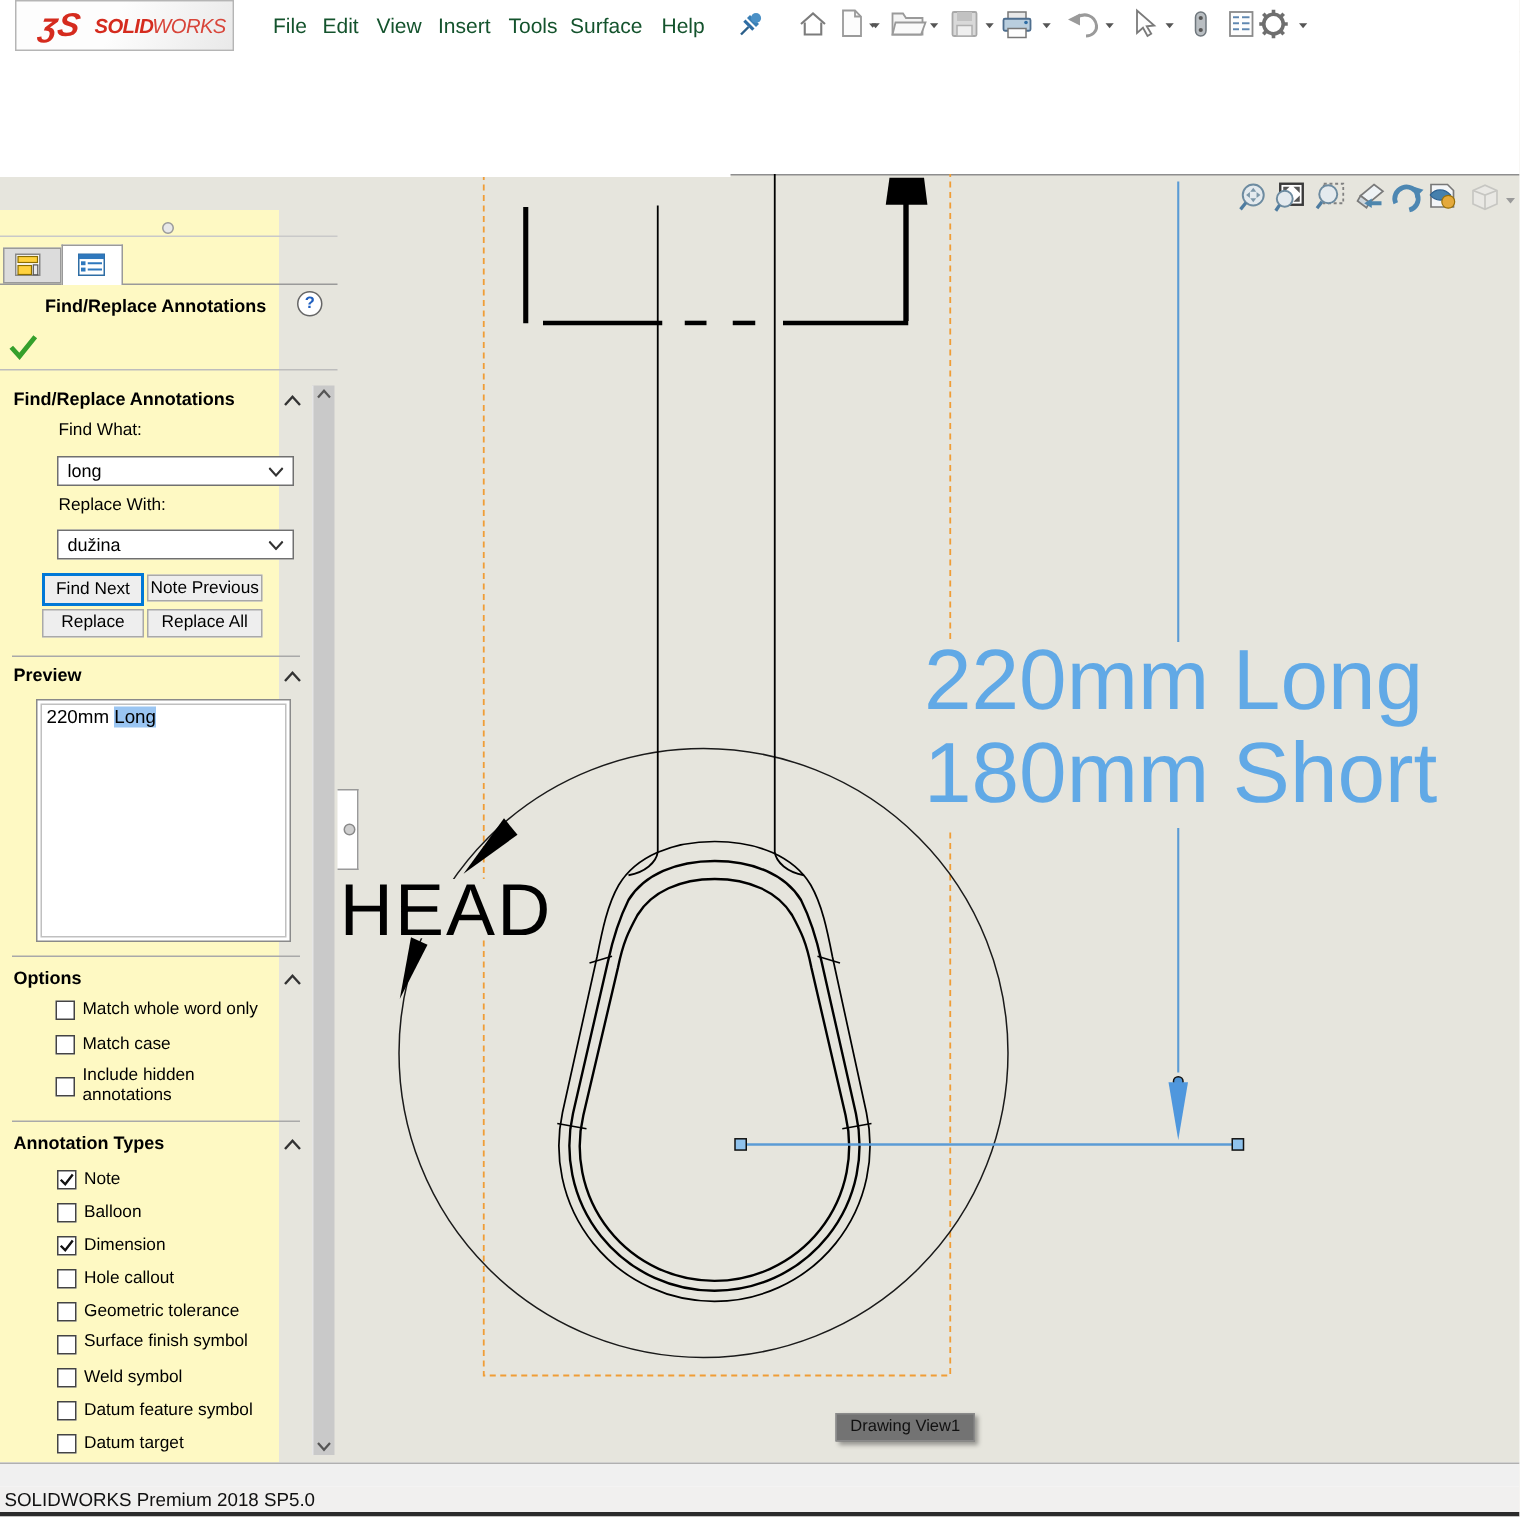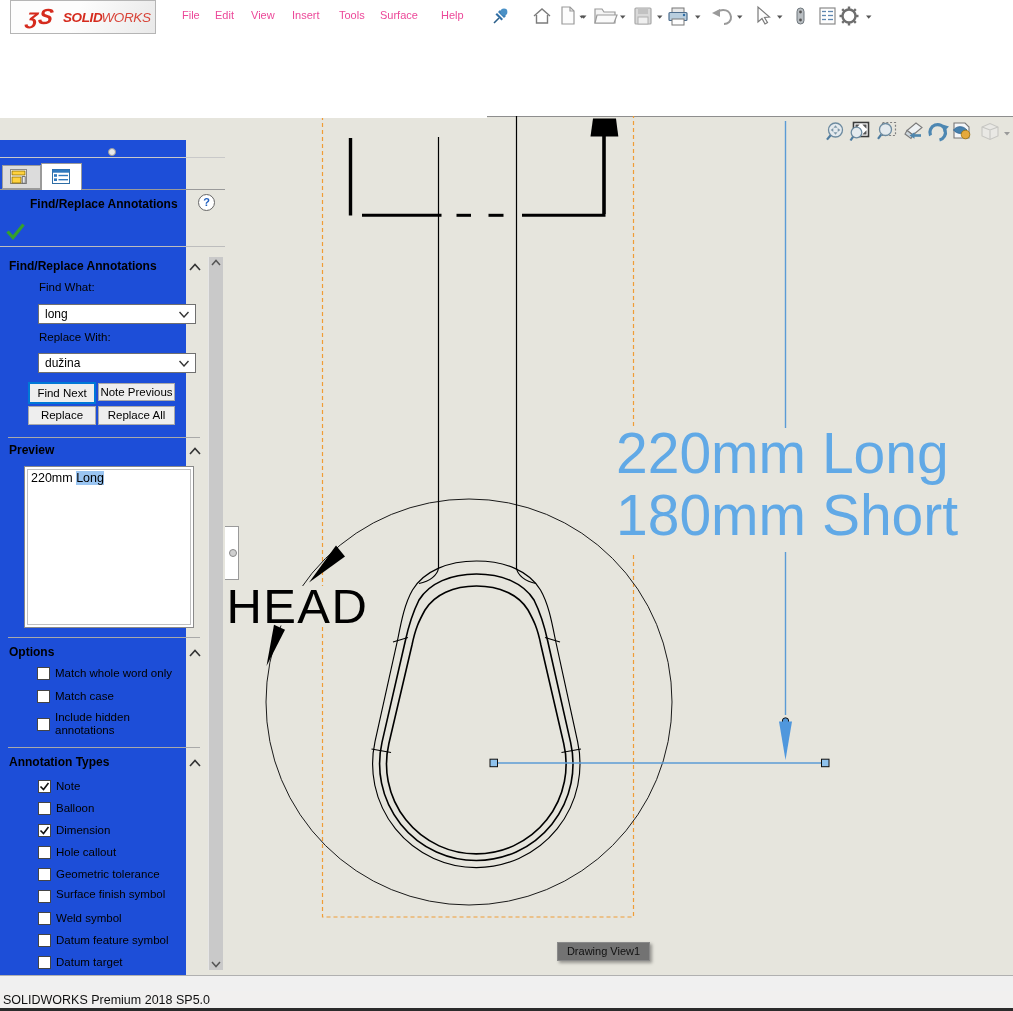--- a/index.html
+++ b/index.html
@@ -1,19 +1,19 @@
 <!DOCTYPE html>
 <html><head>
 <meta charset="utf-8">
 <style>
   html,body{margin:0;padding:0;}
   body{width:1013px;height:1011px;overflow:hidden;font-family:"Liberation Sans",sans-serif;background:#fff;}
   #app{position:relative;width:1013px;height:1011px;background:#fff;}
   .abs{position:absolute;}
-  .menu-item{position:absolute;top:9px;font-size:11px;color:#ec4899;}
+  .menu-item{position:absolute;top:9px;font-size:14px;color:#14532d;}
   .tab{display:inline-block;height:19px;line-height:19px;padding:0 6.5px;font-size:12px;color:#111;
        background:#d5d1c8;border:1px solid #98948c;border-left:none;}
   .tab:first-child{border-left:1px solid #98948c;}
   .hdr{font-weight:bold;font-size:12px;color:#000;}
   .lbl{font-size:11.5px;color:#000;}
   .sel{position:absolute;box-sizing:border-box;width:158px;height:20px;line-height:18px;background:#fff;border:1px solid #707070;
        font-size:12px;line-height:18px;padding-left:6px;color:#000;}
   .btn{position:absolute;background:#eeeeee;border:1px solid #a9a9a9;font-size:11.5px;color:#000;
        text-align:center;}
   .cb{position:absolute;width:11px;height:11px;border:1px solid #444;background:#fff;}
@@ -232,21 +232,21 @@
     <g transform="translate(162,2)" opacity="0.5">
       <path d="M2 5 L10 1.5 L18 5 L18 14 L10 17.5 L2 14 Z" fill="#ececec" stroke="#a8a8a8" stroke-width="1.1"></path>
       <path d="M2 5 L10 8 L18 5 M10 8 L10 17.5" fill="none" stroke="#a8a8a8" stroke-width="1.1"></path>
     </g>
     <polygon points="186,12 192,12 189,15.6" fill="#9a9a9a"></polygon>
   </svg>
 
   <div class="abs" style="left:0;top:112px;width:487px;height:6px;background:#fff;"></div>
 
 
-  <div id="panel" class="abs" style="left:0;top:140px;width:186px;height:835px;background:#1d4ed8;">
+  <div id="panel" class="abs" style="left:0;top:140px;width:186px;height:835px;background:#fef9c3;">
 
     <div class="abs" style="left:108px;top:8px;width:6px;height:6px;border-radius:50%;background:#e8e8e8;border:1px solid #9a9a9a;"></div>
     <div class="abs" style="left:0;top:17px;width:225px;height:1px;background:#c9c9c9;"></div>
 
     <div class="abs" style="left:2px;top:25px;width:39px;height:24px;background:#dcdcdc;border:1px solid #9a9a9a;box-sizing:border-box;"></div>
     <div class="abs" style="left:41px;top:23px;width:41px;height:27px;background:#fff;border:1px solid #9a9a9a;border-bottom:none;box-sizing:border-box;"></div>
     <div class="abs" style="left:0;top:49px;width:41px;height:1px;background:#9a9a9a;"></div>
     <div class="abs" style="left:82px;top:49px;width:143px;height:1px;background:#9a9a9a;"></div>
     <svg class="abs" style="left:10px;top:28px;" width="105" height="18" viewBox="0 0 105 18">
 

